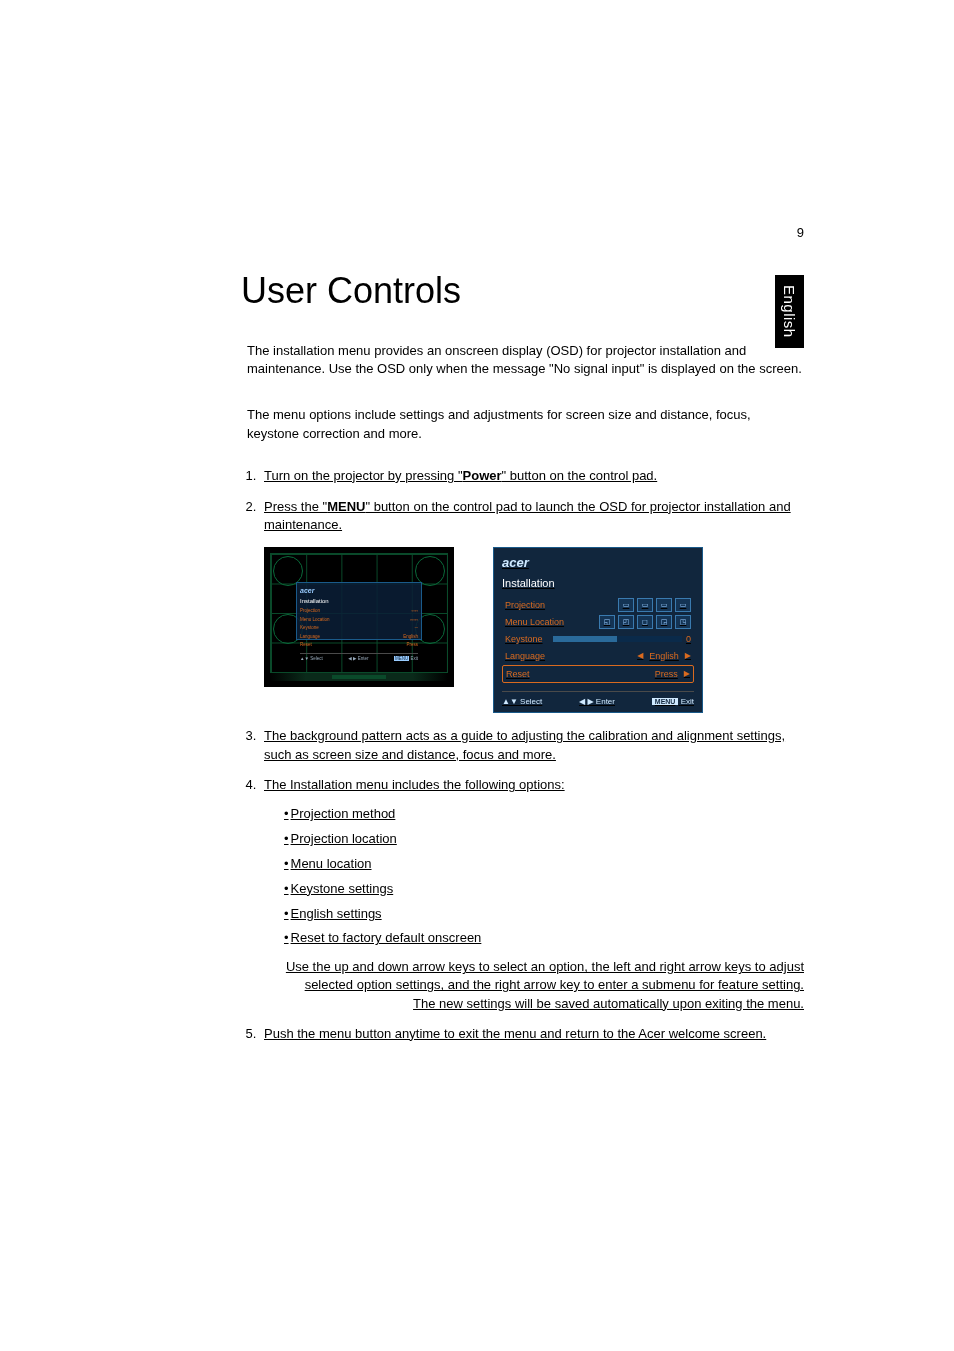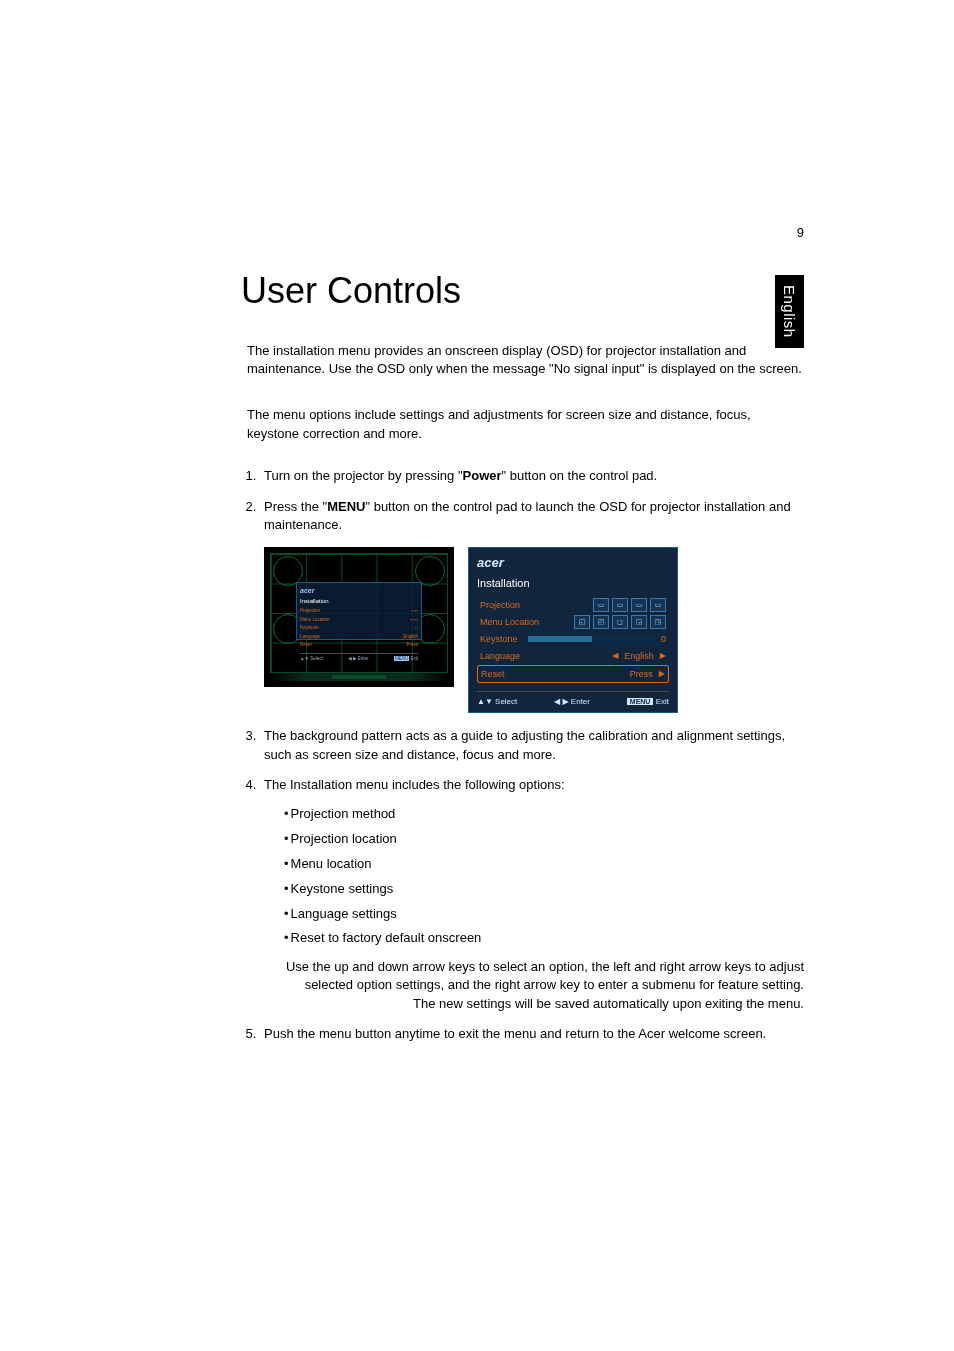--- a/index.html
+++ b/index.html
@@ -50,41 +50,42 @@
       margin: 0 0 16px 12px;
       line-height: 1.4;
     }
     b {
       font-weight: bold;
     }
     ol.main-list {
       list-style: decimal;
       padding-left: 25px;
       margin: 24px 0 0 0;
+      text-decoration: underline;
     }
     ol.main-list > li {
       margin-bottom: 12px;
       line-height: 1.45;
       padding-left: 4px;
     }
     ul.bullet-list {
       list-style: none;
       padding-left: 20px;
       margin: 10px 0;
     }
     ul.bullet-list li {
       margin-bottom: 6px;
     }
     ul.bullet-list li::before {
       content: "•";
       margin-right: 2px;
     }
     .images-row {
       display: flex;
-      gap: 14px;
+      gap: 39px;
       margin: 12px 0 14px 0;
       align-items: flex-start;
     }
     
     .proj-screen {
       width: 190px;
       height: 140px;
       background: #000;
       position: relative;
       box-sizing: border-box;
@@ -386,21 +387,21 @@
 
     <li>The background pattern acts as a guide to adjusting the calibration and alignment settings, such as screen size and distance, focus and more.</li>
 
     <li>
       <span>The Installation menu includes the following options:</span>
       <ul class="bullet-list">
         <li>Projection method</li>
         <li>Projection location</li>
         <li>Menu location</li>
         <li>Keystone settings</li>
-        <li>Language settings</li>
+        <li>English settings</li>
         <li>Reset to factory default onscreen</li>
       </ul>
       <div class="sub-para">Use the up and down arrow keys to select an option, the left and right arrow keys to adjust selected option settings, and the right arrow key to enter a submenu for feature setting. The new settings will be saved automatically upon exiting the menu.</div>
     </li>
 
     <li>Push the menu button anytime to exit the menu and return to the Acer welcome screen.</li>
   </ol>
 </div>
 
 </body></html>

